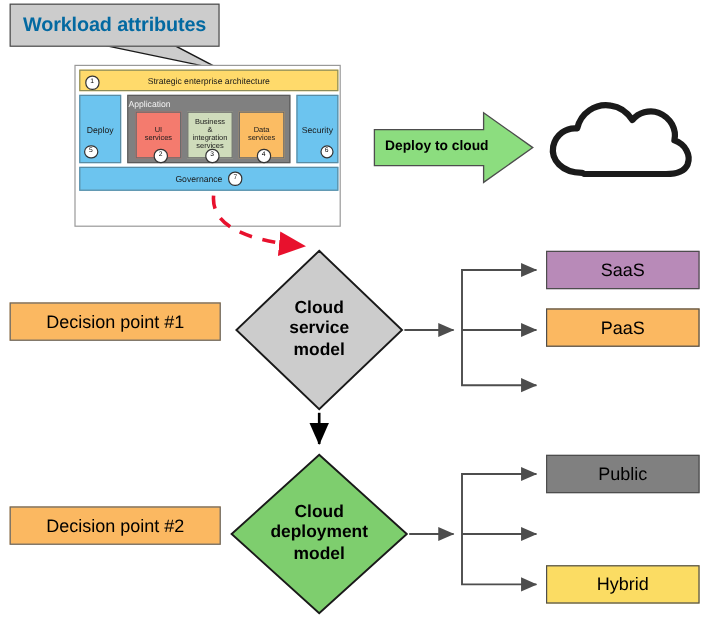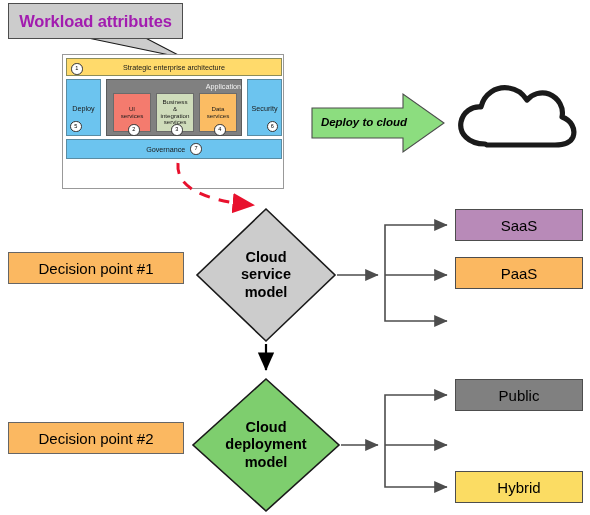--- a/index.html
+++ b/index.html
@@ -22,21 +22,21 @@
     left: 8px; top: 3px;
     width: 175px; height: 36px;
     background: #cccccc;
     border: 1px solid #4d4d4d;
     display: flex; align-items: center; justify-content: center;
     box-sizing: border-box;
   }
   #callout-bubble .txt {
     font-size: 16.5px;
     font-weight: bold;
-    color: #a21caf;
+    color: #0369a1;
     letter-spacing: -0.1px;
     white-space: nowrap;
   }
 
   
   #arch-block {
     left: 62px; top: 54px;
     width: 222px; height: 135px;
     background: #ffffff;
     border: 1px solid #999999;
@@ -80,21 +80,21 @@
     position: absolute;
     left: 40px; top: 0;
     width: 136px; height: 57px;
     background: #808080;
     border: 1px solid #5c5c5c;
     box-sizing: border-box;
   }
   .app-box .app-title {
     position: absolute;
     left: 0; right: 0; top: 2px;
-    text-align: right;
+    text-align: left;
     font-size: 7.2px; color: #f2f2f2;
   }
   .svc {
     position: absolute;
     top: 13px; height: 39px;
     border: 1px solid #6b6b6b;
     box-sizing: border-box;
     display: flex; align-items: center; justify-content: center;
     text-align: center;
     line-height: 1.12;
@@ -137,21 +137,21 @@
     border-radius: 50%;
     background: #ffffff;
     border: 0.8px solid #333333;
     color: #000000;
     font-size: 5.6px;
     line-height: 8.4px;
     text-align: center;
   }
 
   
-  #deploy-arrow { left: 310px; top: 92px; width: 140px; height: 62px; font-style: italic; }
+  #deploy-arrow { left: 310px; top: 92px; width: 140px; height: 62px; }
   #deploy-arrow .arrow-label {
     position: absolute;
     left: 8px; top: 24px;
     width: 92px;
     text-align: center;
     font-size: 11.5px;
     font-weight: bold;
     color: #000000;
     white-space: nowrap;
   }

